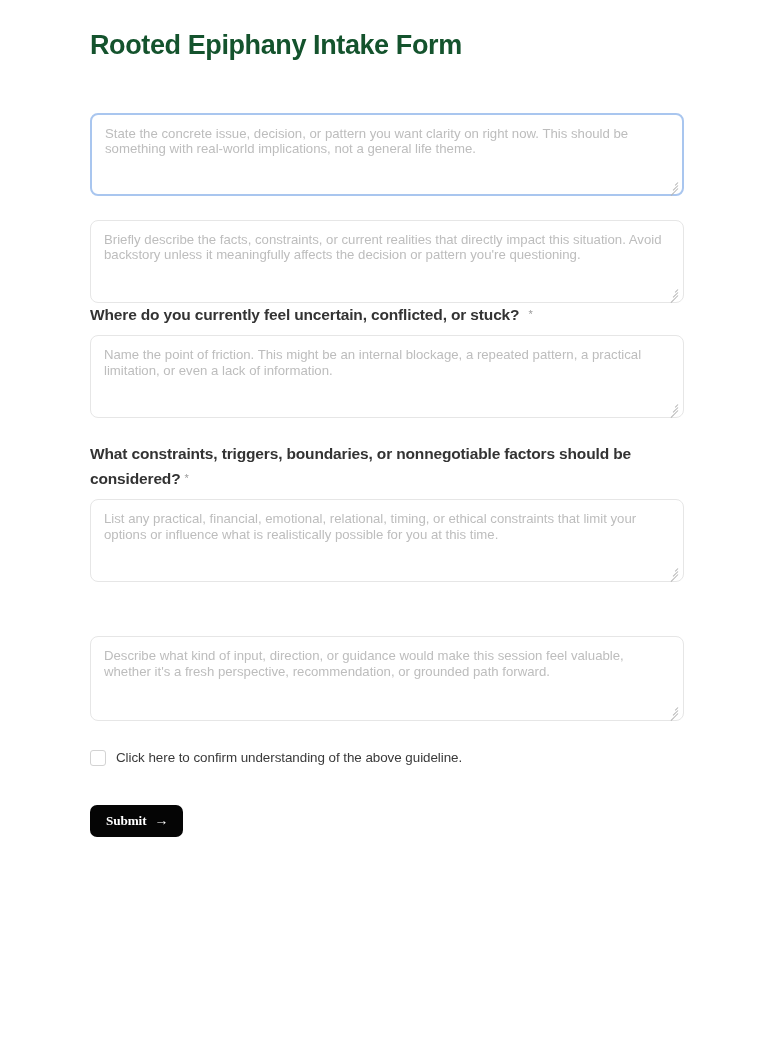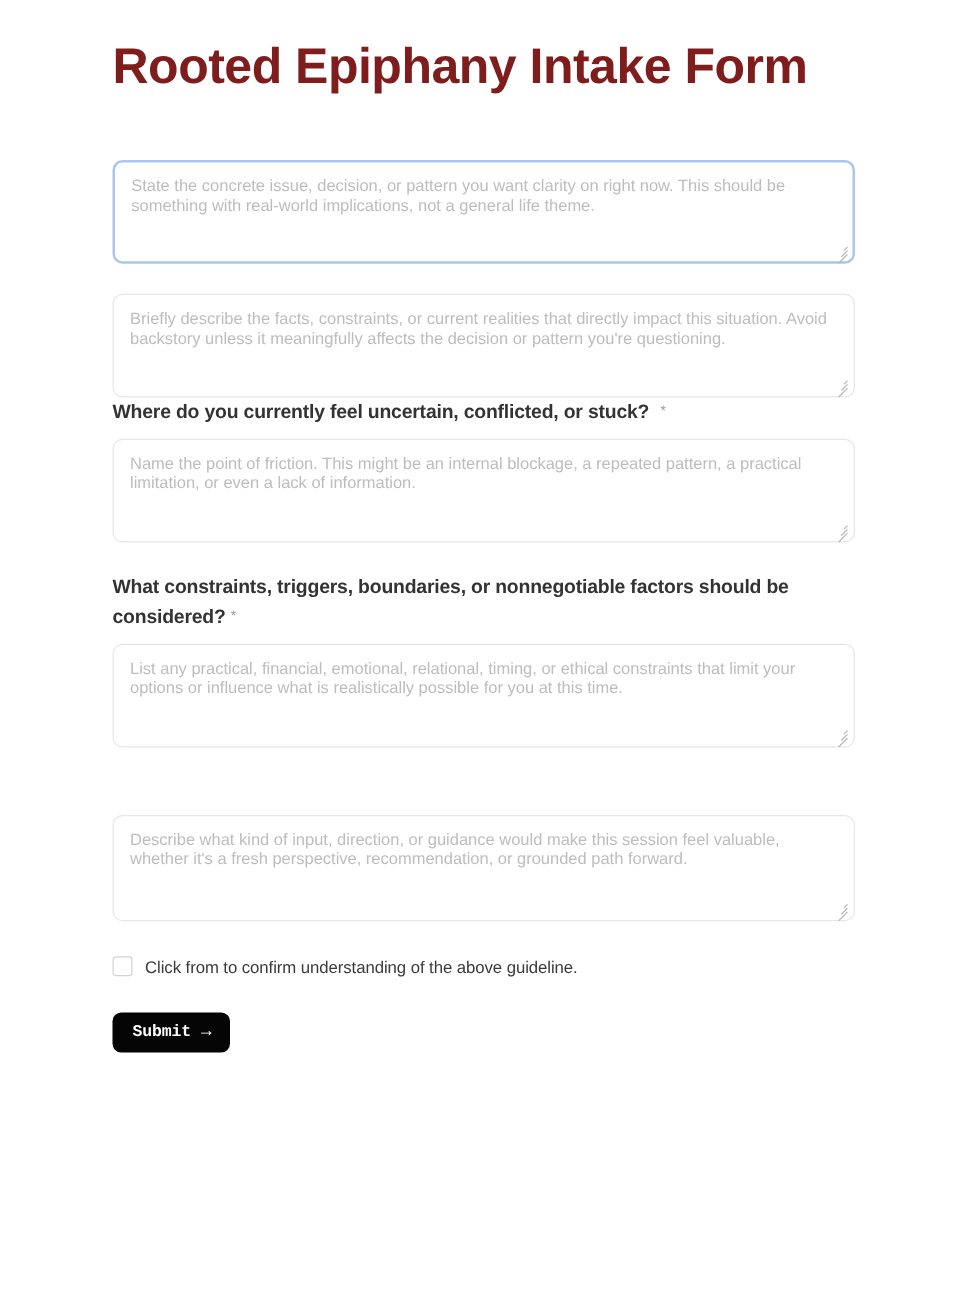--- a/index.html
+++ b/index.html
@@ -24,23 +24,23 @@
   }
 
   .form-wrap {
     position: absolute;
     left: 90px;
     top: 0;
     width: 594px;
   }
 
   .form-title {
-    font-size: 40px;
+    font-size: 27px;
     font-weight: bold;
-    color: #7f1d1d;
+    color: #14532d;
     letter-spacing: -0.4px;
     margin: 0;
     padding-top: 30px;
     line-height: 1.18;
   }
 
   .field-block {
     margin-top: 0;
   }
 
@@ -139,30 +139,30 @@
     margin-right: 10px;
   }
   .checkbox-label {
     font-size: 13.4px;
     color: #3a3a3a;
     line-height: 1.3;
     letter-spacing: -0.05px;
   }
 
   .submit-btn {
-    margin-top: 28px;
+    margin-top: 38px;
     display: inline-flex;
     align-items: center;
     gap: 8px;
     background: #050505;
     color: #ffffff;
     border: none;
     border-radius: 7px;
     padding: 9px 15px 9px 16px;
-    font-family: Liberation Mono, monospace;
+    font-family: Liberation Serif, serif;
     font-size: 13.2px;
     font-weight: bold;
     letter-spacing: -0.1px;
     cursor: pointer;
     line-height: 1;
   }
   .submit-arrow {
     font-size: 14px;
     font-weight: normal;
     line-height: 1;
@@ -241,21 +241,21 @@
             <i class="l2"></i>
             <i class="l3"></i>
           </span>
       </div>
     </div>
 
     
     <div class="field-block consent-block">
       <div class="checkbox-row">
         <span class="checkbox-box"></span>
-        <span class="checkbox-label">Click from to confirm understanding of the above guideline.</span>
+        <span class="checkbox-label">Click here to confirm understanding of the above guideline.</span>
       </div>
     </div>
 
     
     <button class="submit-btn">
       <span>Submit</span>
       <span class="submit-arrow">→</span>
     </button>
 
   </div>

